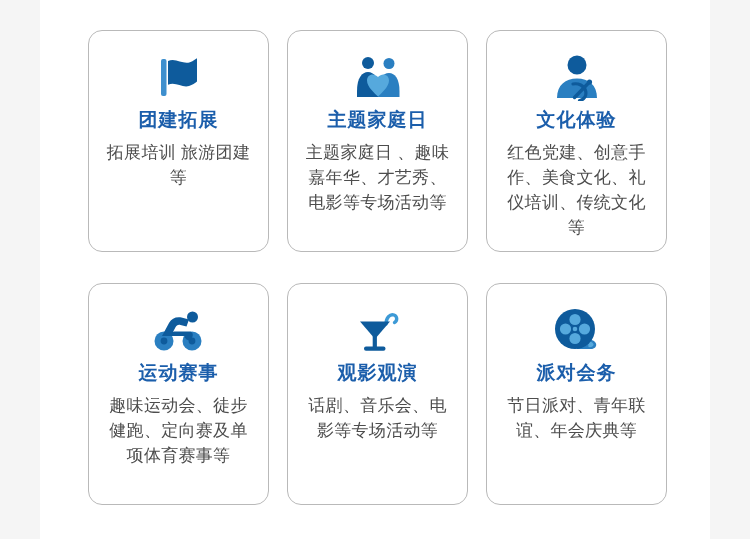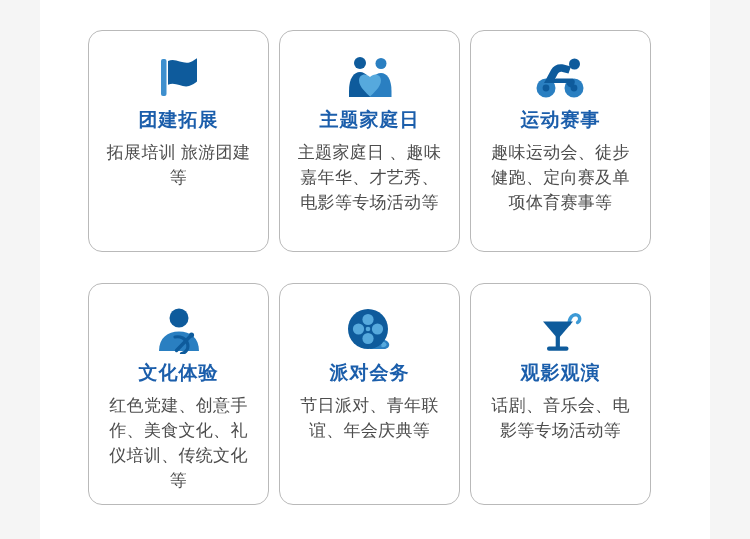--- a/index.html
+++ b/index.html
@@ -27,21 +27,21 @@
     height: 539px;
     background: #ffffff;
   }
   #card-grid {
     position: absolute;
     left: 48px;
     top: 30px;
     width: 580px;
     display: flex;
     flex-wrap: wrap;
-    gap: 31px 10px;
+    gap: 31px 18px;
   }
   .card {
     box-sizing: border-box;
     width: 181px;
     height: 222px;
     background: #ffffff;
     border: 1px solid #b9b9b9;
     border-radius: 14px;
     display: flex;
     flex-direction: column;
@@ -104,73 +104,73 @@
             <path d="M25 36 C25 24 29.5 18 36 18 C42 18 46.5 24 46.5 36 L46.5 42 L25 42 Z" fill="#2a7fc1"></path>
             <path d="M25 22 C21 17.5 14 19 14 25.5 C14 32 22 38.5 25 41.5 C28 38.5 36 32 36 25.5 C36 19 29 17.5 25 22 Z" fill="#56a9dd"></path>
           </svg>
         </div>
         <div class="card-title">主题家庭日</div>
         <div class="card-desc">主题家庭日 、趣味嘉年华、才艺秀、电影等专场活动等</div>
       </div>
 
       <div class="card">
         <div class="card-icon">
+          <svg width="48" height="46" viewBox="0 0 48 46" aria-hidden="true">
+            <circle cx="24" cy="10" r="9.5" fill="#0e5b9c"></circle>
+            <path d="M4 43 C4 30 12.5 23.5 24 23.5 C35.5 23.5 44 30 44 43 Z" fill="#2a7fc1"></path>
+            <path d="M20 29 C25.5 28 31 30.5 32.5 35.5 C34 40.5 31 45 26.5 45.5" fill="none" stroke="#0e5b9c" stroke-width="3.2" stroke-linecap="round"></path>
+            <path d="M21.5 42.5 L36 27.5" stroke="#0e5b9c" stroke-width="3.4" stroke-linecap="round"></path>
+            <circle cx="36.5" cy="27" r="2.6" fill="#0e5b9c"></circle>
+          </svg>
+        </div>
+        <div class="card-title">文化体验</div>
+        <div class="card-desc">红色党建、创意手作、美食文化、礼仪培训、传统文化等</div>
+      </div>
+
+      <div class="card">
+        <div class="card-icon">
           <svg width="52" height="42" viewBox="0 0 52 42" aria-hidden="true">
             <circle cx="11" cy="31" r="9.5" fill="#2a7fc1"></circle>
             <circle cx="39" cy="31" r="9.5" fill="#2a7fc1"></circle>
             <circle cx="11" cy="31" r="3.4" fill="#0e5b9c"></circle>
             <circle cx="39" cy="31" r="3.4" fill="#0e5b9c"></circle>
             <circle cx="39.5" cy="7" r="5.5" fill="#0e5b9c"></circle>
             <path d="M9 26 L16 13 C18.5 8.5 23 6.5 28.5 7.5 L36 9.5 L33.5 16.5 L27.5 15 C25 14.4 23.5 15.5 22.5 17.2 L20 22 L34 22 C37 22 38.5 24 38 26.5 L37.5 29 L31.5 28 L32 26 L13 26 Z" fill="#0e5b9c"></path>
             <path d="M20.5 21.5 L36.5 21.5 C39 21.5 40.5 24 39.5 26.5 L37 31 L32.5 29 L34.5 25 L19 25 Z" fill="#0e5b9c"></path>
           </svg>
         </div>
         <div class="card-title">运动赛事</div>
         <div class="card-desc">趣味运动会、徒步健跑、定向赛及单项体育赛事等</div>
       </div>
 
       <div class="card">
         <div class="card-icon">
           <svg width="48" height="46" viewBox="0 0 48 46" aria-hidden="true">
-            <circle cx="24" cy="10" r="9.5" fill="#0e5b9c"></circle>
-            <path d="M4 43 C4 30 12.5 23.5 24 23.5 C35.5 23.5 44 30 44 43 Z" fill="#2a7fc1"></path>
-            <path d="M20 29 C25.5 28 31 30.5 32.5 35.5 C34 40.5 31 45 26.5 45.5" fill="none" stroke="#0e5b9c" stroke-width="3.2" stroke-linecap="round"></path>
-            <path d="M21.5 42.5 L36 27.5" stroke="#0e5b9c" stroke-width="3.4" stroke-linecap="round"></path>
-            <circle cx="36.5" cy="27" r="2.6" fill="#0e5b9c"></circle>
+            <path d="M32 16 C32 10 36 5.5 40 7 C43.5 8.3 43.5 13 40.5 14.5" fill="none" stroke="#3d9ad6" stroke-width="3.4" stroke-linecap="round"></path>
+            <path d="M6 13.5 L36 13.5 L21 31 Z" fill="#0e5b9c"></path>
+            <rect x="18.7" y="28" width="4.2" height="12" fill="#0e5b9c"></rect>
+            <rect x="10" y="38.5" width="21.5" height="4.2" rx="2" fill="#0e5b9c"></rect>
           </svg>
         </div>
-        <div class="card-title">文化体验</div>
-        <div class="card-desc">红色党建、创意手作、美食文化、礼仪培训、传统文化等</div>
+        <div class="card-title">观影观演</div>
+        <div class="card-desc">话剧、音乐会、电影等专场活动等</div>
       </div>
 
       <div class="card">
         <div class="card-icon">
           <svg width="48" height="46" viewBox="0 0 48 46" aria-hidden="true">
             <path d="M34 32 C38 31 42 32.5 43 35.5 C44 38.5 41.5 41 38 41 L24 41 L24 33 Z" fill="#2a7fc1"></path>
             <path d="M35 33.5 C38 33 40.5 34.5 40.5 36.5 C40.5 38.5 38 39.5 35.5 39 Z" fill="#56a9dd"></path>
             <circle cx="22" cy="21" r="20" fill="#0e5b9c"></circle>
             <circle cx="22" cy="11.5" r="5.6" fill="#56a9dd"></circle>
             <circle cx="31.5" cy="21" r="5.6" fill="#56a9dd"></circle>
             <circle cx="12.5" cy="21" r="5.6" fill="#56a9dd"></circle>
             <circle cx="22" cy="30.5" r="5.6" fill="#56a9dd"></circle>
             <circle cx="22" cy="21" r="2.3" fill="#56a9dd"></circle>
           </svg>
         </div>
         <div class="card-title">派对会务</div>
         <div class="card-desc">节日派对、青年联谊、年会庆典等</div>
       </div>
 
-      <div class="card">
-        <div class="card-icon">
-          <svg width="48" height="46" viewBox="0 0 48 46" aria-hidden="true">
-            <path d="M32 16 C32 10 36 5.5 40 7 C43.5 8.3 43.5 13 40.5 14.5" fill="none" stroke="#3d9ad6" stroke-width="3.4" stroke-linecap="round"></path>
-            <path d="M6 13.5 L36 13.5 L21 31 Z" fill="#0e5b9c"></path>
-            <rect x="18.7" y="28" width="4.2" height="12" fill="#0e5b9c"></rect>
-            <rect x="10" y="38.5" width="21.5" height="4.2" rx="2" fill="#0e5b9c"></rect>
-          </svg>
-        </div>
-        <div class="card-title">观影观演</div>
-        <div class="card-desc">话剧、音乐会、电影等专场活动等</div>
-      </div>
-
     </div>
   </div>
 </div>
 
 </body></html>

